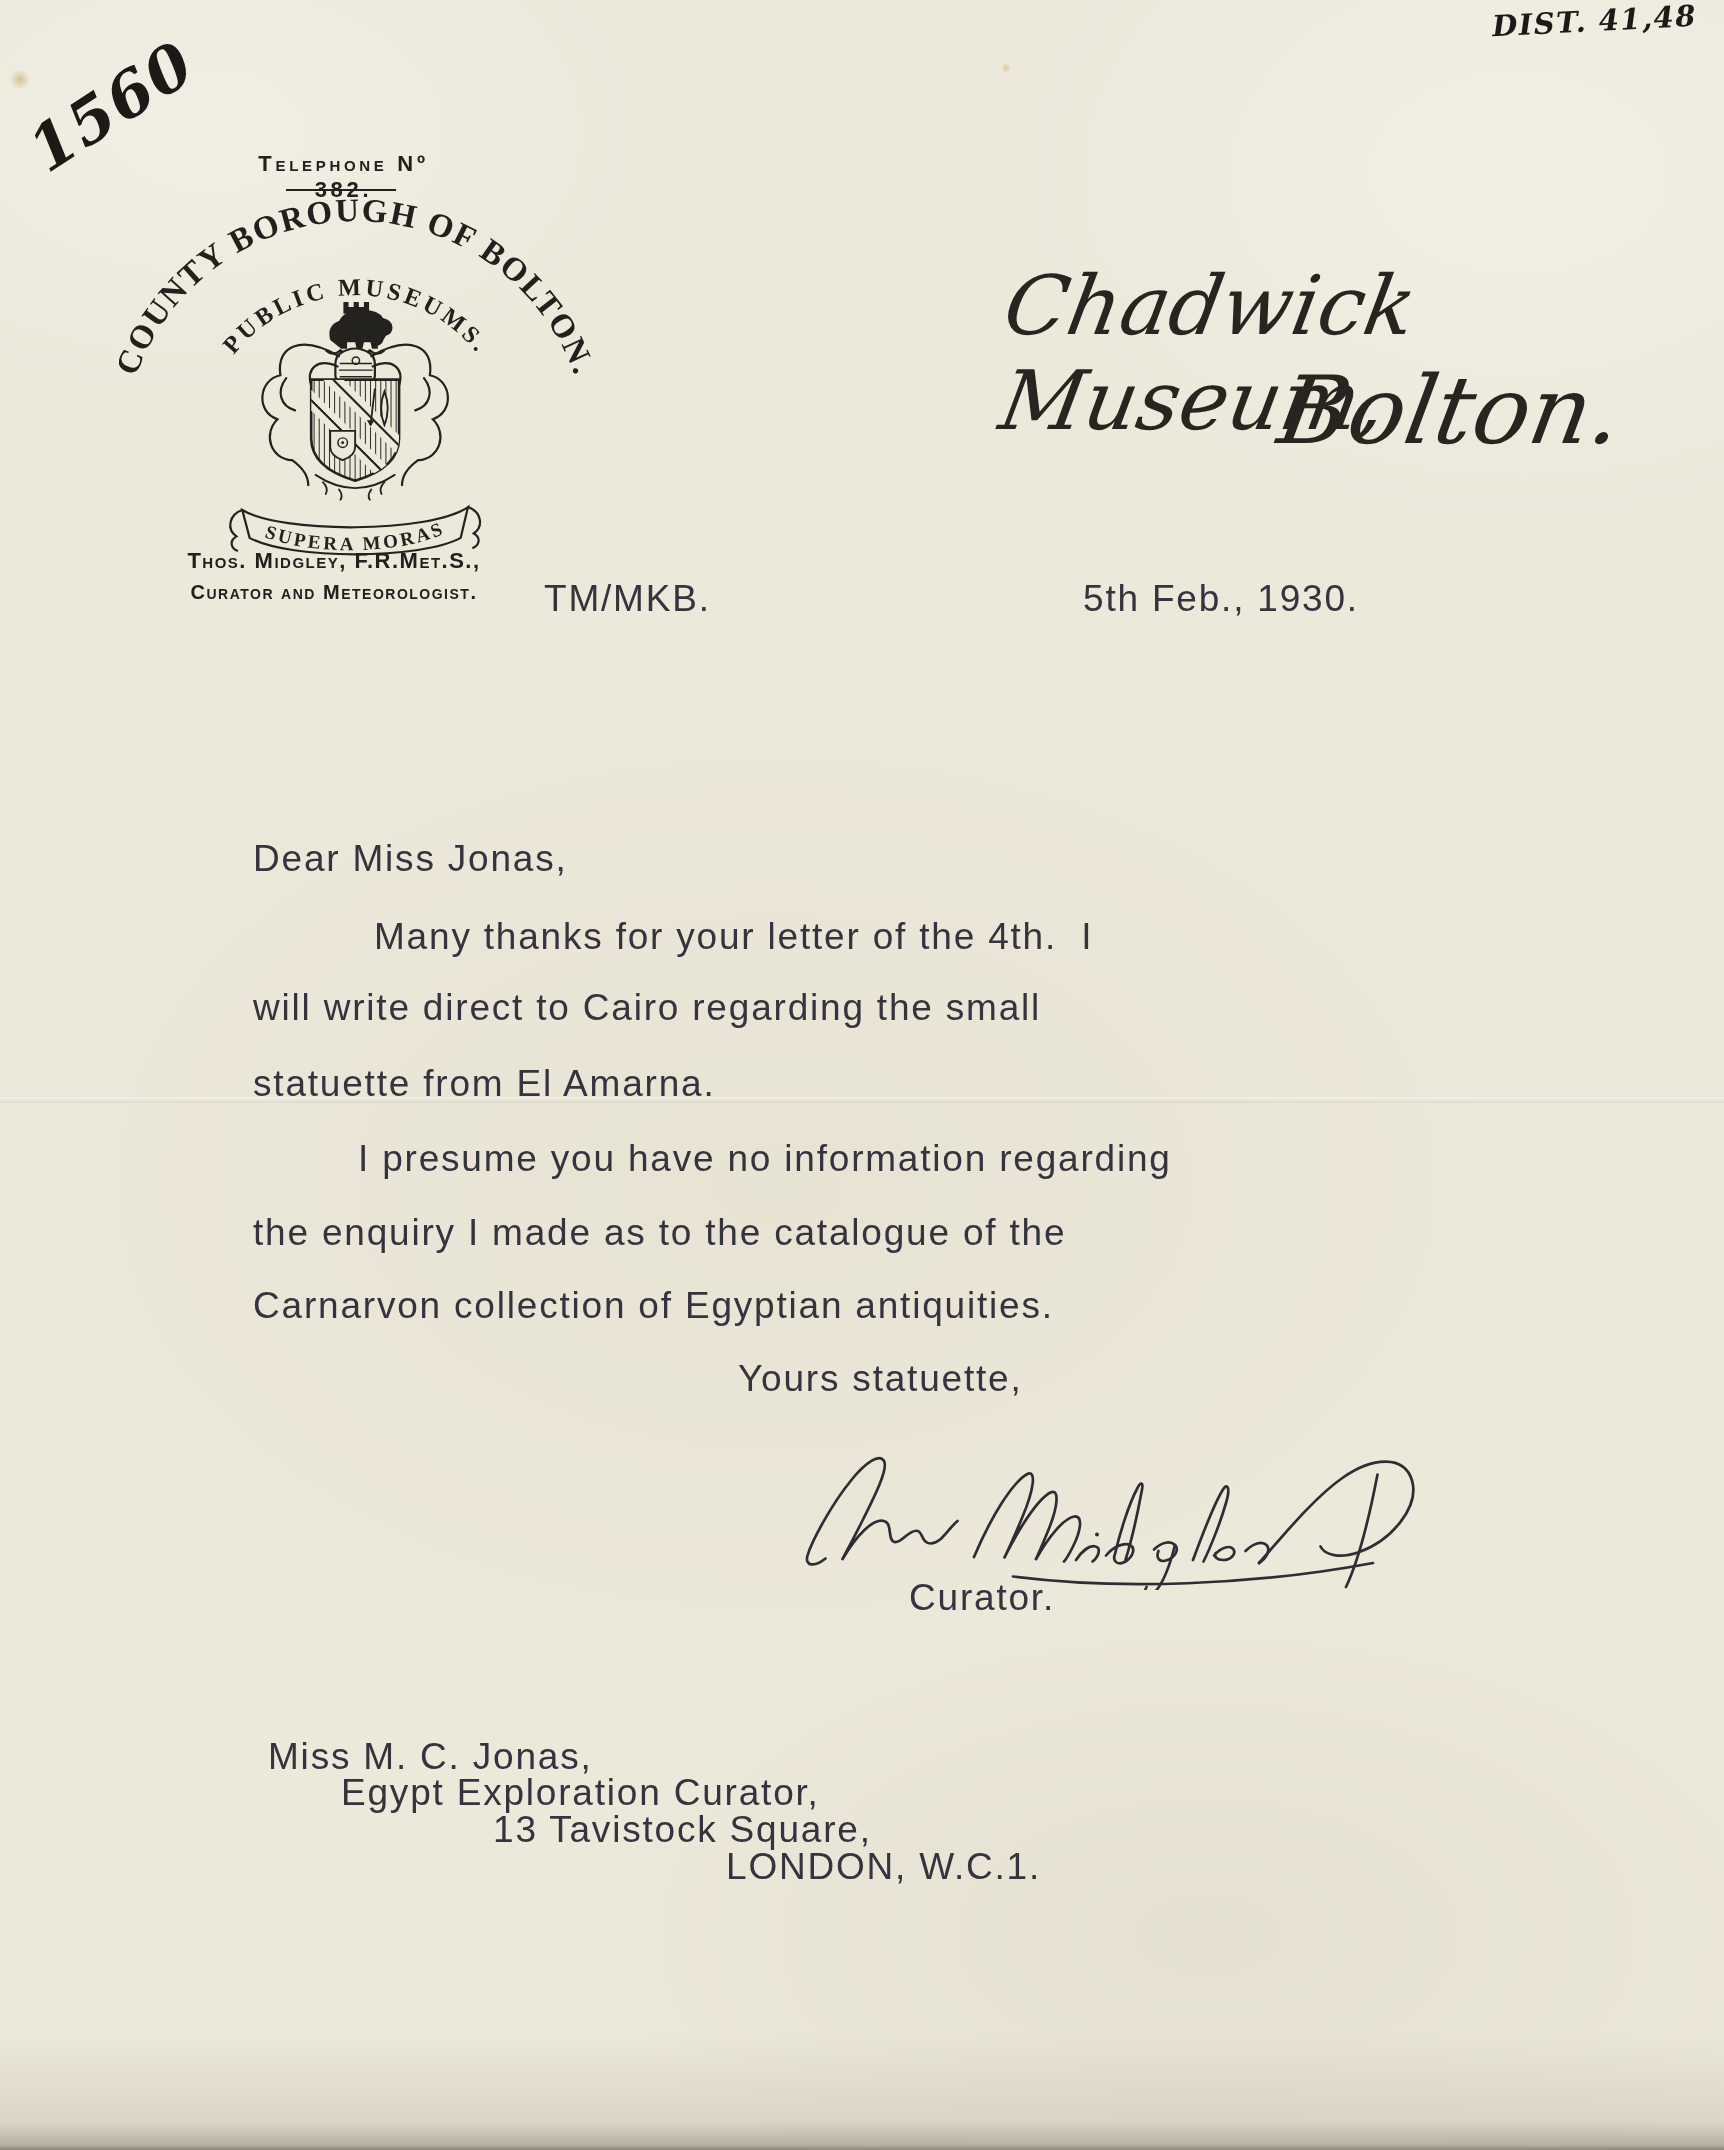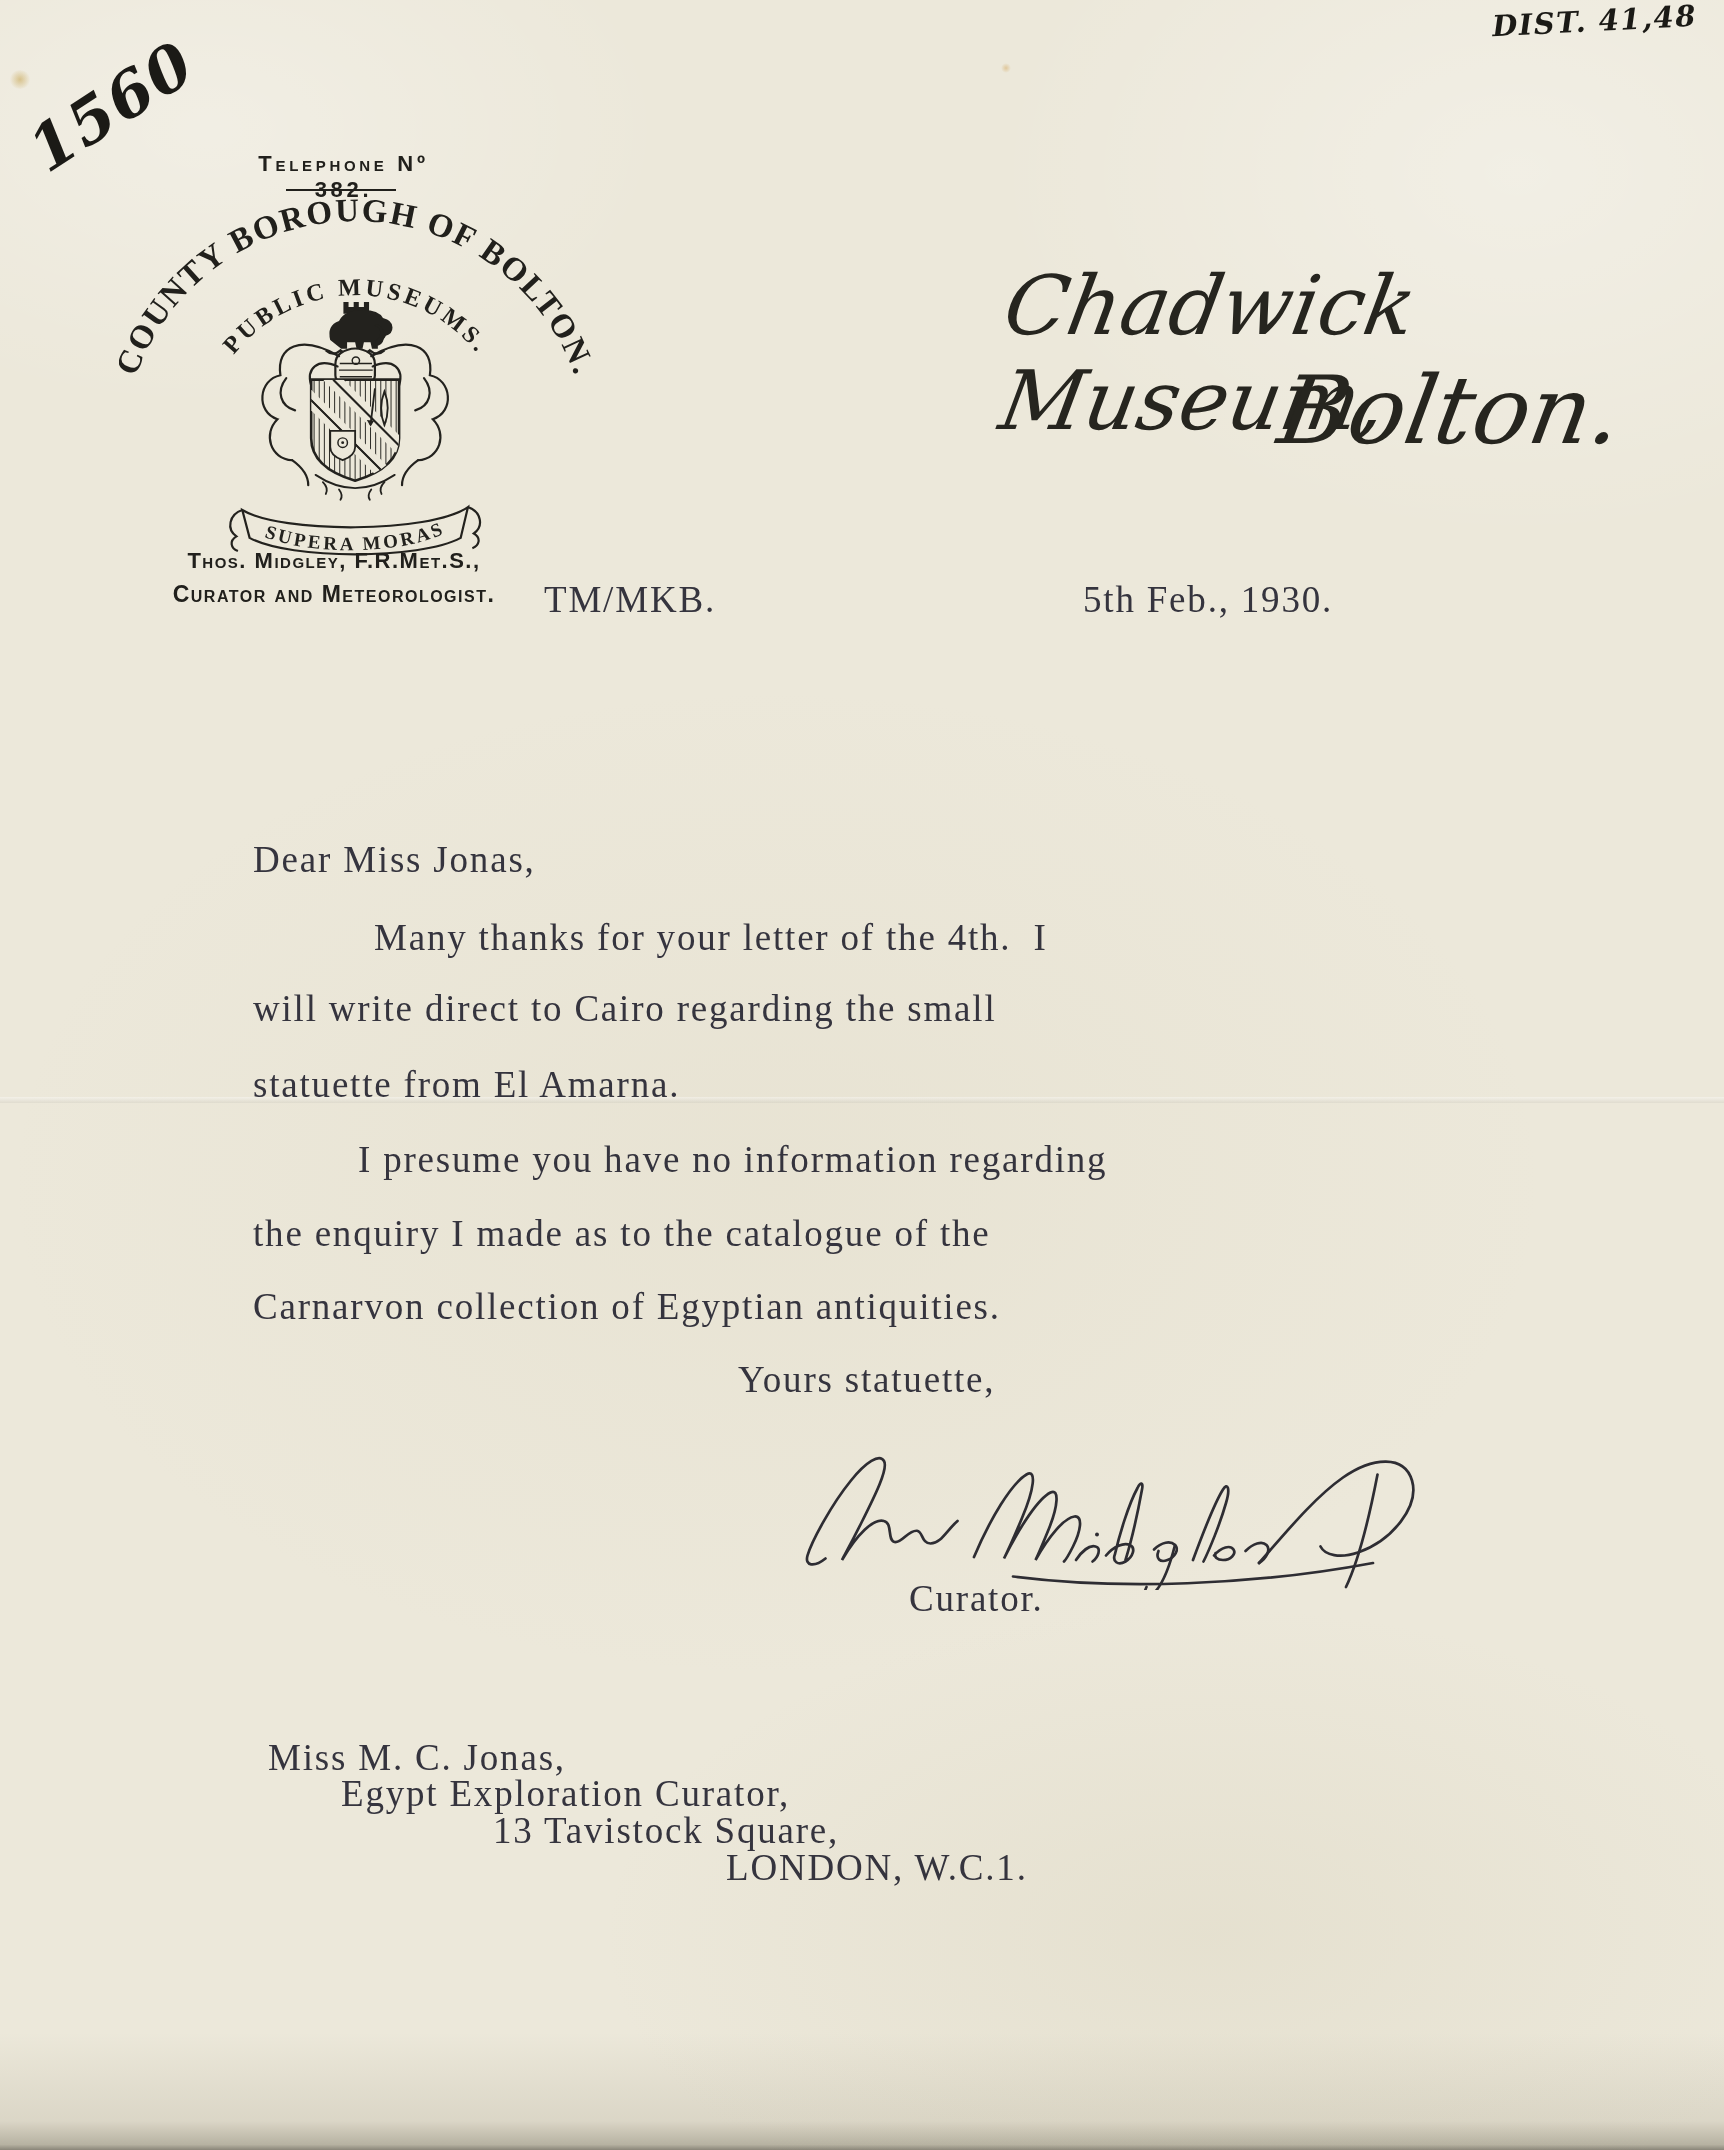--- a/index.html
+++ b/index.html
@@ -11,21 +11,21 @@
       radial-gradient(ellipse 660px 403px at 12% 6%, rgba(255,255,255,.28), transparent 70%),
       radial-gradient(ellipse 733px 513px at 88% 8%, rgba(255,255,255,.30), transparent 72%),
       radial-gradient(ellipse 1026px 660px at 45% 55%, rgba(205,196,168,.14), transparent 75%),
       radial-gradient(ellipse 806px 440px at 70% 90%, rgba(198,190,160,.18), transparent 75%),
       linear-gradient(to bottom, rgba(0,0,0,0) 94.5%, rgba(130,122,98,.16) 98.6%, rgba(96,90,70,.38) 99.7%, rgba(58,54,42,.6) 100%);
     font-family:"Liberation Serif", serif;
     color:#21201c;
   }
   .abs{position:absolute;}
   .typed{
-    font-family:Liberation Serif, serif;
+    font-family:Liberation Sans, sans-serif;
     font-size:37px;letter-spacing:1.8px;color:#35343e;white-space:pre;
   }
   .hand{
     font-family:"DejaVu Serif","Liberation Serif",serif;
     font-style:italic;font-weight:600;color:#1b1a16;
   }
   .printcaps{
     font-family:"Liberation Sans","DejaVu Sans",sans-serif;
     font-variant:small-caps;font-weight:700;color:#21201c;text-align:center;
   }
@@ -153,21 +153,21 @@
       <path d="M168,430 C220,462 424,462 476,426 L466,468 C410,498 234,498 178,468 Z" fill="#ece8da" stroke="#23221e" stroke-width="3"></path>
       <path d="M168,430 C150,436 146,456 160,466 C150,472 152,482 162,486" fill="none" stroke="#23221e" stroke-width="3"></path>
       <path d="M476,426 C494,432 498,452 484,462 C494,468 492,478 482,482" fill="none" stroke="#23221e" stroke-width="3"></path>
       <text font-family="Liberation Serif, serif" font-weight="700" font-size="26" letter-spacing="4" fill="#23221e">
         <textPath href="#ribbonPath" startOffset="50%" text-anchor="middle">SUPERA MORAS</textPath>
       </text>
     </g>
   </svg>
 
   <div class="abs printcaps" style="left:114px;top:548px;width:440px;font-size:22px;letter-spacing:1.5px">Thos. Midgley, F.R.Met.S.,</div>
-  <div class="abs printcaps" style="left:114px;top:581px;width:440px;font-size:23px;letter-spacing:1.5px">Curator and Meteorologist.</div>
+  <div class="abs printcaps" style="left:114px;top:581px;width:440px;font-size:20px;letter-spacing:1.5px">Curator and Meteorologist.</div>
 
   <div class="abs script" style="left:865px;top:258px;width:674px;font-size:82px">Chadwick Museum,</div>
   <div class="abs script" style="left:1231px;top:356px;width:440px;font-size:94px">Bolton.</div>
 
   <div class="abs typed" style="left:544px;top:578px">TM/MKB.</div>
   <div class="abs typed" style="left:1083px;top:578px">5th Feb., 1930.</div>
 
   <div class="abs typed" style="left:253px;top:838px">Dear Miss Jonas,</div>
   <div class="abs typed" style="left:374px;top:916px">Many thanks for your letter of the 4th.  I</div>
   <div class="abs typed" style="left:253px;top:1063px">statuette from El Amarna.</div>

